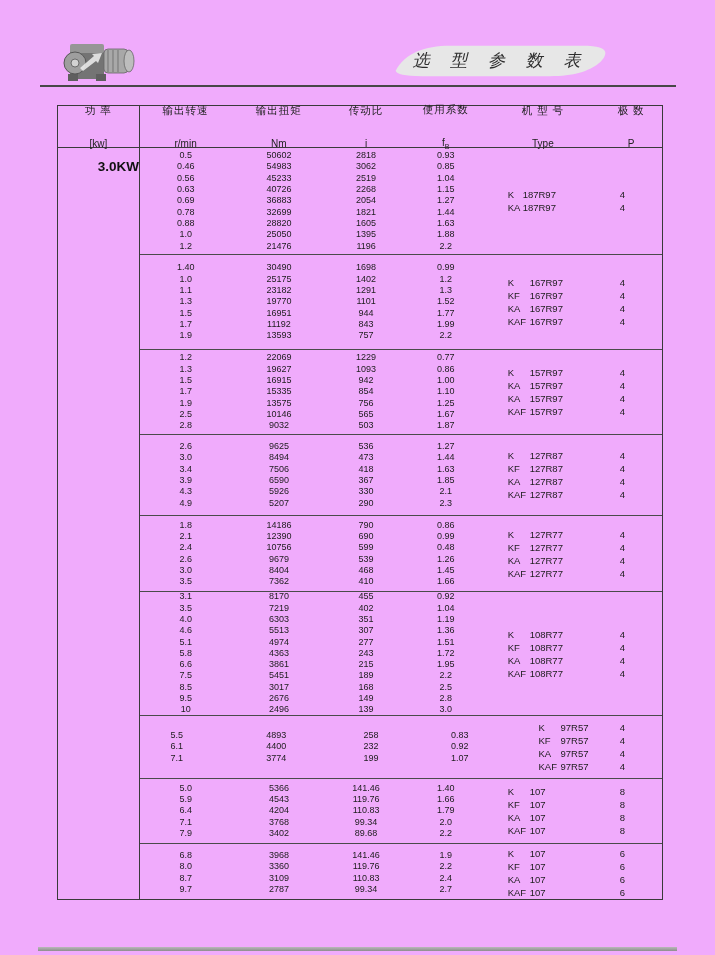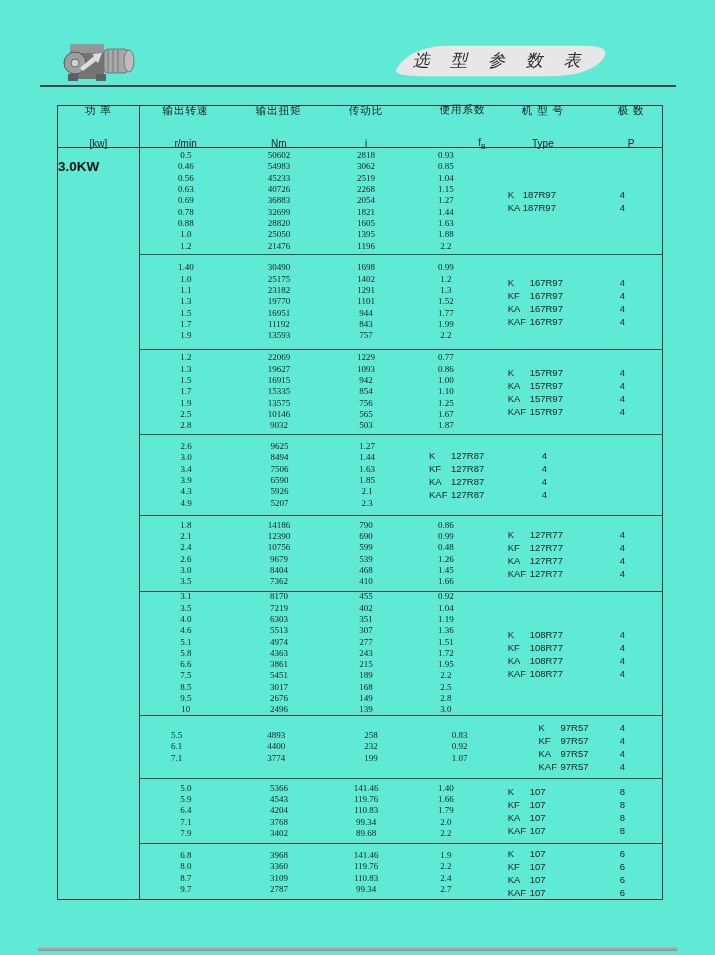--- a/index.html
+++ b/index.html
@@ -1,16 +1,16 @@
 <!DOCTYPE html>
 <html><head>
 <meta charset="utf-8">
 <style>
   html,body{margin:0;padding:0;background:#e9e9e9;}
-  .page{position:relative;width:715px;height:955px;background:#5eead4;margin:0 auto;
+  .page{position:relative;width:715px;height:955px;background:#f0abfc;margin:0 auto;
         font-family:"Liberation Sans","DejaVu Sans",sans-serif;color:#1f1f1f;overflow:hidden;}
 
   
   .logo{position:absolute;left:62px;top:34px;width:80px;height:52px;}
   .banner{position:absolute;left:393px;top:42px;width:215px;height:38px;}
   .banner svg{position:absolute;left:0;top:0;}
   .banner .txt{position:absolute;left:0;top:7px;width:100%;text-align:center;
         font-style:italic;font-size:17px;letter-spacing:8px;color:#2d2d2d;white-space:nowrap;}
   .header-rule{position:absolute;left:40px;top:85px;width:636px;height:2px;background:#474747;}
 
@@ -22,41 +22,41 @@
   .sel-table{position:absolute;left:57px;top:105px;width:606px;height:795px;
         border:1.5px solid #3a3a3a;box-sizing:border-box;display:flex;flex-direction:column;}
   .thead{display:flex;height:42px;border-bottom:1.5px solid #3a3a3a;box-sizing:border-box;flex:none;}
   .th{display:flex;flex-direction:column;justify-content:center;align-items:center;
         box-sizing:border-box;}
   .th .h1{font-size:10.5px;letter-spacing:1px;color:#222;}
   .th .h2{font-size:10px;color:#222;margin-top:20px;}
   .th .h2 sub{font-size:7px;}
   .w-power{width:82px;border-right:1.5px solid #3a3a3a;}
   .w-speed{width:92px;}  .w-torque{width:95px;} .w-ratio{width:80px;}
-  .w-factor{width:80px;align-items:flex-end;} .w-type{width:115px;}  .w-poles{width:62px;}
+  .w-factor{width:80px;} .w-type{width:115px;}  .w-poles{width:62px;}
 
   .tbody{display:flex;flex:1;min-height:0;}
   .power-cell{width:82px;border-right:1.5px solid #3a3a3a;box-sizing:border-box;
-        text-align:left;padding-top:9px;flex:none;}
+        text-align:right;padding-top:9px;flex:none;}
   .power-cell .pw{font-size:13.5px;font-weight:bold;color:#111;}
   .groups{flex:1;display:flex;flex-direction:column;min-width:0;}
 
   .group{display:flex;align-items:center;box-sizing:border-box;flex:none;}
   .group + .group{border-top:1px solid #4a4a4a;}
   .group:nth-child(1){height:106px;}
   .group:nth-child(2){height:95px;}
   .group:nth-child(3){height:85px;}
   .group:nth-child(4){height:81px;}
   .group:nth-child(5){height:76px;}
   .group:nth-child(6){height:124px;}
   .group:nth-child(7){height:63px;gap:25px;}
   .group:nth-child(8){height:65px;}
   .group:nth-child(9){height:58px;}
 
-  .col{display:flex;flex-direction:column;justify-content:center;box-sizing:border-box;font-family:Liberation Serif, serif;}
+  .col{display:flex;flex-direction:column;justify-content:center;box-sizing:border-box;}
   .col.num{align-items:center;}
   .col .v{font-size:9px;line-height:11.3px;white-space:nowrap;color:#1c1c1c;}
 
   .typeblock{width:177px;display:flex;flex-direction:column;justify-content:center;
         box-sizing:border-box;padding-left:22px;}
   .trow{display:flex;align-items:center;line-height:13px;font-size:9.5px;color:#1c1c1c;}
   .trow .pfx{display:inline-block;width:22px;white-space:nowrap;}
   .group.g1 .trow .pfx{width:15px;}
   .trow .mdl{white-space:nowrap;}
   .trow .pol{width:55px;text-align:center;margin-left:auto;margin-right:12px;}
@@ -318,20 +318,28 @@
               <div class="v">4.9</div>
             </div>
             <div class="col num w-torque">
               <div class="v">9625</div>
               <div class="v">8494</div>
               <div class="v">7506</div>
               <div class="v">6590</div>
               <div class="v">5926</div>
               <div class="v">5207</div>
             </div>
+            <div class="col num w-ratio">
+              <div class="v">536</div>
+              <div class="v">473</div>
+              <div class="v">418</div>
+              <div class="v">367</div>
+              <div class="v">330</div>
+              <div class="v">290</div>
+            </div>
             <div class="col num w-factor">
               <div class="v">1.27</div>
               <div class="v">1.44</div>
               <div class="v">1.63</div>
               <div class="v">1.85</div>
               <div class="v">2.1</div>
               <div class="v">2.3</div>
             </div>
             <div class="typeblock">
               <div class="trow">

